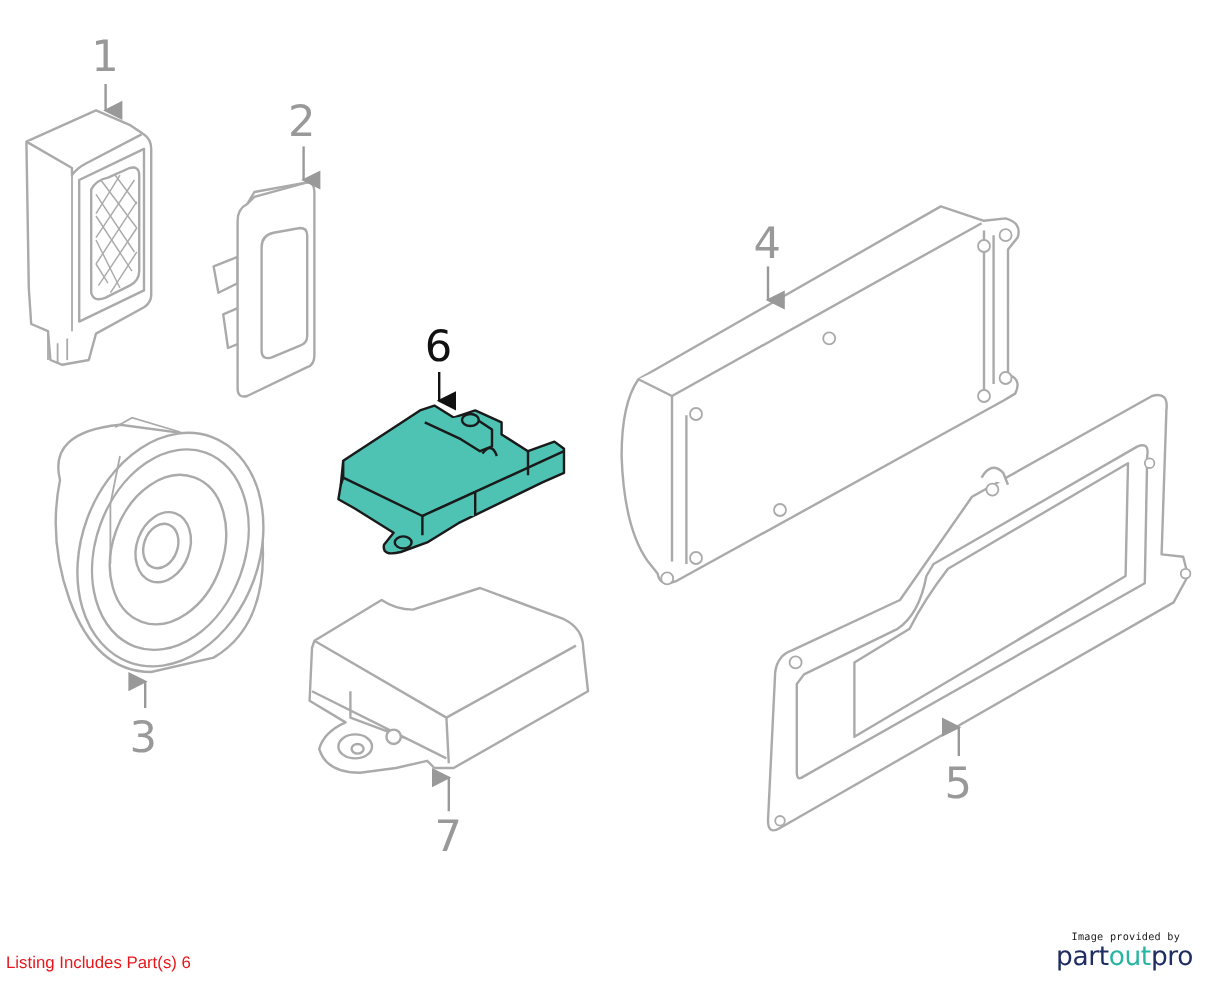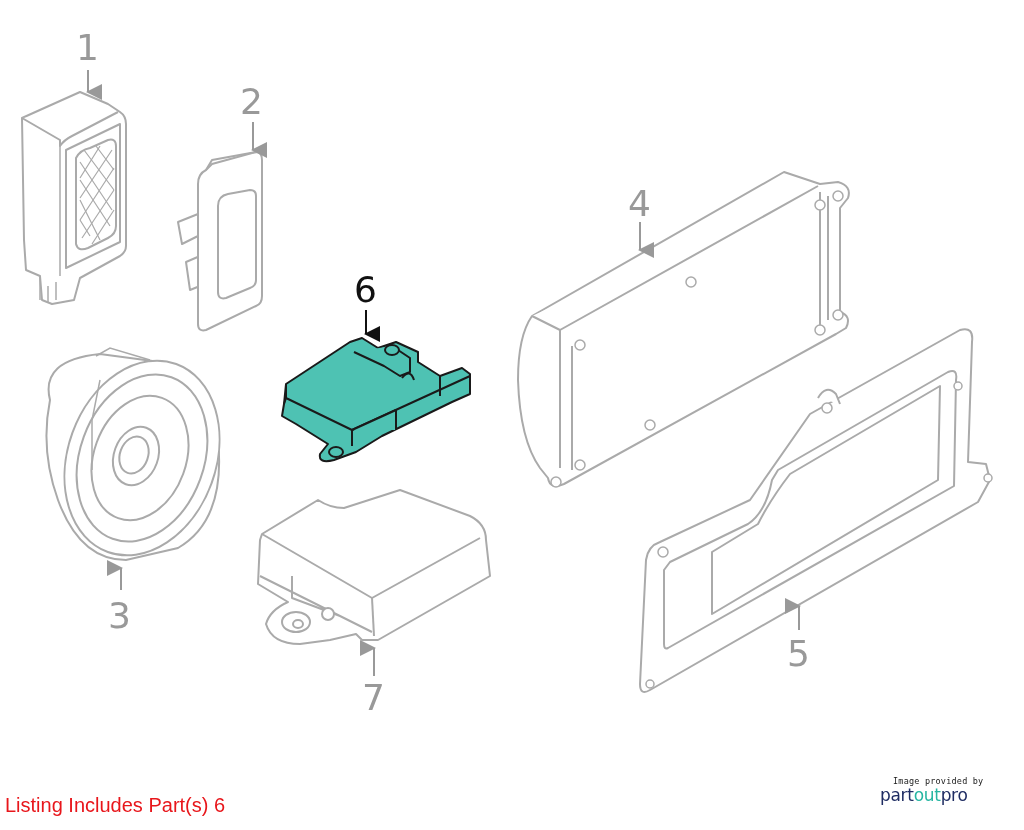--- a/index.html
+++ b/index.html
@@ -1,23 +1,23 @@
 <!DOCTYPE html>
 <html><head>
 <meta charset="utf-8">
 <style>
   html, body { margin: 0; padding: 0; background: #ffffff; }
   body { width: 1024px; height: 830px; position: relative; overflow: hidden; font-family: "Liberation Sans", sans-serif; }
   #diagram { position: absolute; left: 0; top: 0; width: 1024px; height: 830px; }
   .callout { position: absolute; font-family: "DejaVu Sans", sans-serif; font-size: 36px; color: #999999; line-height: 1; }
   .callout.active { color: #111111; }
-  .footer-note { position: absolute; left: 5px; top: 794px; color: #e8161b; font-size: 20px; font-family: "Liberation Sans", sans-serif; }
+  .footer-note { position: absolute; left: 5px; top: 794px; color: #e8161b; font-size: 14px; font-family: "Liberation Sans", sans-serif; }
   .credit { position: absolute; left: 880px; top: 776px; width: 120px; }
   .credit-small { font-family: "DejaVu Sans Mono", monospace; font-size: 8.5px; color: #1a1a1a; letter-spacing: 0.2px; display:block; margin-left: 13px; }
-  .credit-brand { font-family: "DejaVu Sans", sans-serif; font-size: 17px; color: #1f2d63; display:block; margin-top: -1px; letter-spacing: -0.3px; }
+  .credit-brand { font-family: "DejaVu Sans", sans-serif; font-size: 22px; color: #1f2d63; display:block; margin-top: -1px; letter-spacing: -0.3px; }
   .credit-brand .mid { color: #27b6a2; }
 </style>
 </head>
 <body>
 
 <svg id="diagram" viewBox="0 0 1024 830" xmlns="http://www.w3.org/2000/svg">
   <defs>
     <marker id="arrowGray" markerWidth="10" markerHeight="10" refX="5" refY="8" orient="auto">
       <path d="M1,1 L5,9 L9,1 Z" fill="#999"></path>
     </marker>

